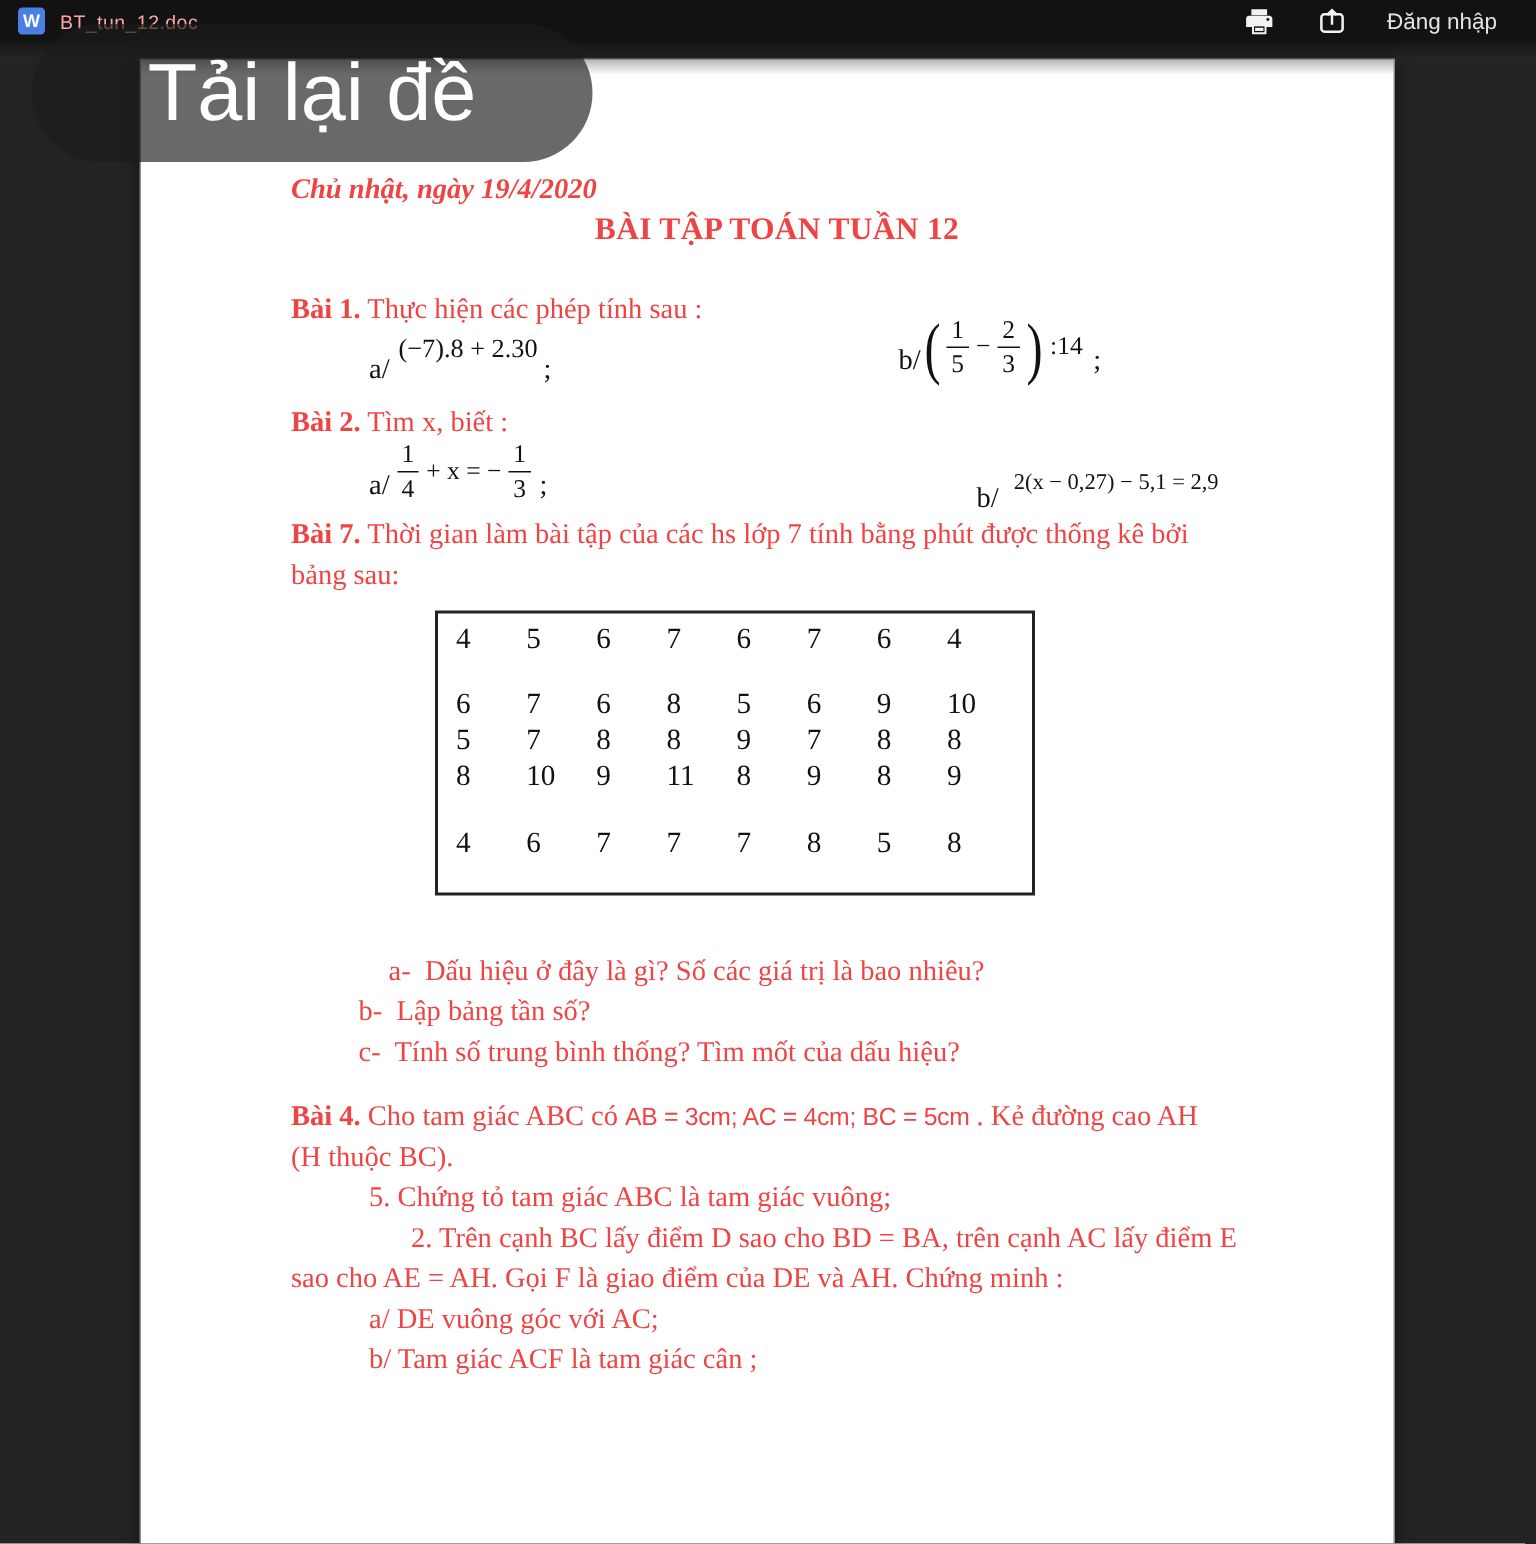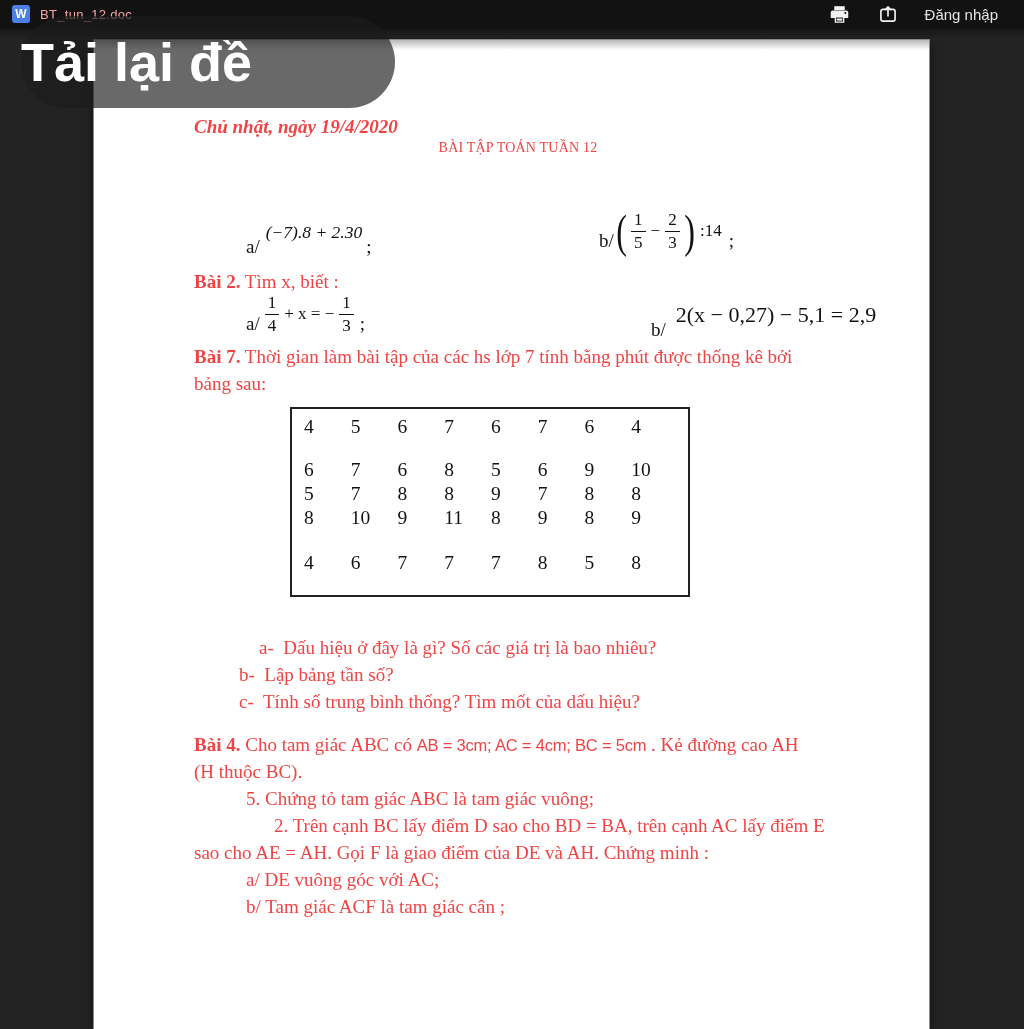--- a/index.html
+++ b/index.html
@@ -24,53 +24,53 @@
   }
   .file-name { color:#fca5a5; font-size:13px; margin-left:10px; letter-spacing:.3px; }
   .topbar-right { margin-left:auto; display:flex; align-items:center; gap:26px; padding-right:26px; }
   .icon-btn { width:22px; height:22px; display:flex; align-items:center; justify-content:center; cursor:pointer; }
   .login { color:#e4e4e4; font-size:15px; cursor:pointer; }
 
   
   .reload-pill {
     position:absolute; left:21px; top:16px; width:374px; height:92px;
     border-radius:46px; background:rgba(28,28,28,0.66); z-index:10;
-    display:flex; align-items:center; justify-content:flex-start;
-    color:#ffffff; font-size:54px; font-weight:700; cursor:pointer;
+    display:flex; align-items:center; justify-content:center;
+    color:#ffffff; font-size:54px; font-weight:400; cursor:pointer;
   }
 
   
   .page {
     position:absolute; left:94px; top:40px; width:835px; height:989px;
     background:#ffffff; z-index:2;
     box-shadow:0 0 0 1px #8a8a8a, 0 2px 10px rgba(0,0,0,.55);
   }
   .page::before {
     content:""; position:absolute; left:0; top:0; width:100%; height:10px;
     background:linear-gradient(rgba(0,0,0,.28), rgba(0,0,0,0));
   }
   .t {
     position:absolute; color:#ef4444; font-size:19px;
     font-family:"Liberation Serif", serif; white-space:nowrap;
   }
   .b { font-weight:bold; }
   .date-line { font-weight:bold; font-style:italic; }
-  .doc-title { left:0; width:848px; text-align:center; font-weight:normal; font-size:14px; letter-spacing:.2px; }
+  .doc-title { left:0; width:848px; text-align:center; font-weight:bold; font-size:21px; letter-spacing:.2px; }
 
   
   .mathrow { position:absolute; display:flex; align-items:center; color:#121212; font-family:"Liberation Serif", serif; }
   .mlabel { font-size:19px; align-self:flex-end; }
   .msemi  { font-size:19px; align-self:flex-end; margin-left:4px; }
   .frac { display:inline-flex; flex-direction:column; align-items:center; font-size:17px; line-height:1.15; margin:0 2px; }
   .frac .num { padding:0 3px 1px; border-bottom:1.4px solid #111; }
   .frac .den { padding-top:1px; }
   .mop { font-size:17px; margin:0 3px; }
   .bigparen { font-size:46px; font-weight:300; line-height:.85; transform:scaleX(.7); }
-  .raised { font-size:17.5px; margin:0 0 15px 6px;font-style:italic; }
-  .raised2 { font-size:22px; margin:4px 0 13px 10px; }
+  .raised { font-size:17.5px; margin:0 0 15px 6px; }
+  .raised2 { font-size:15px; margin:16px 0 13px 10px; }
   .mathsans { font-family:"Liberation Sans", sans-serif; font-size:16.5px; letter-spacing:-.2px; }
 
   
   .stat-table {
     position:absolute; left:196px; top:367px; width:400px; height:190px;
     border:2px solid #222; box-sizing:border-box;
   }
   .trow {
     display:grid; grid-template-columns:repeat(8,1fr);
     padding:0 10px 0 12px; font-family:"Liberation Serif", serif;
@@ -112,20 +112,21 @@
 
 <div class="reload-pill">
   <span>Tải lại đề</span>
 </div>
 
 <div class="page">
 
   <div class="t date-line" style="left:100px; top:76px;">Chủ nhật, ngày 19/4/2020</div>
   <div class="t doc-title" style="top:100px;">BÀI TẬP TOÁN TUẦN 12</div>
 
+  <div class="t" style="left:100px; top:156px;"><span class="b">Bài 1.</span><span> Thực hiện các phép tính sau :</span></div>
 
   <div class="mathrow" style="left:152px; top:182px; align-items:flex-end;">
     <span class="mlabel">a/</span>
     <span class="raised">(−7).8 + 2.30</span>
     <span class="msemi">;</span>
   </div>
 
   <div class="mathrow" style="left:505px; top:170px;">
     <span class="mlabel">b/</span>
     <span class="bigparen">(</span>

